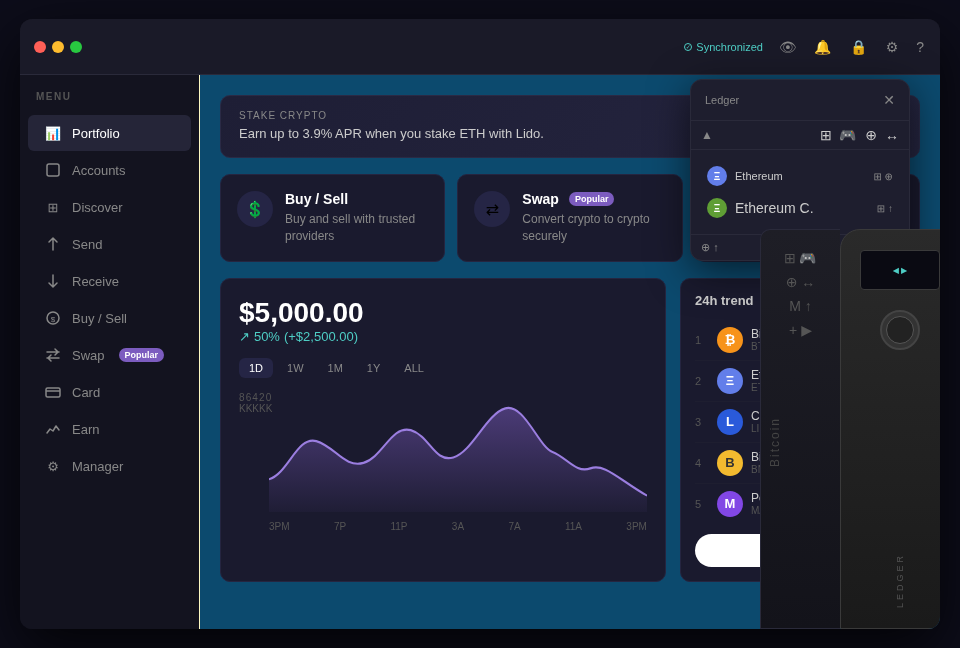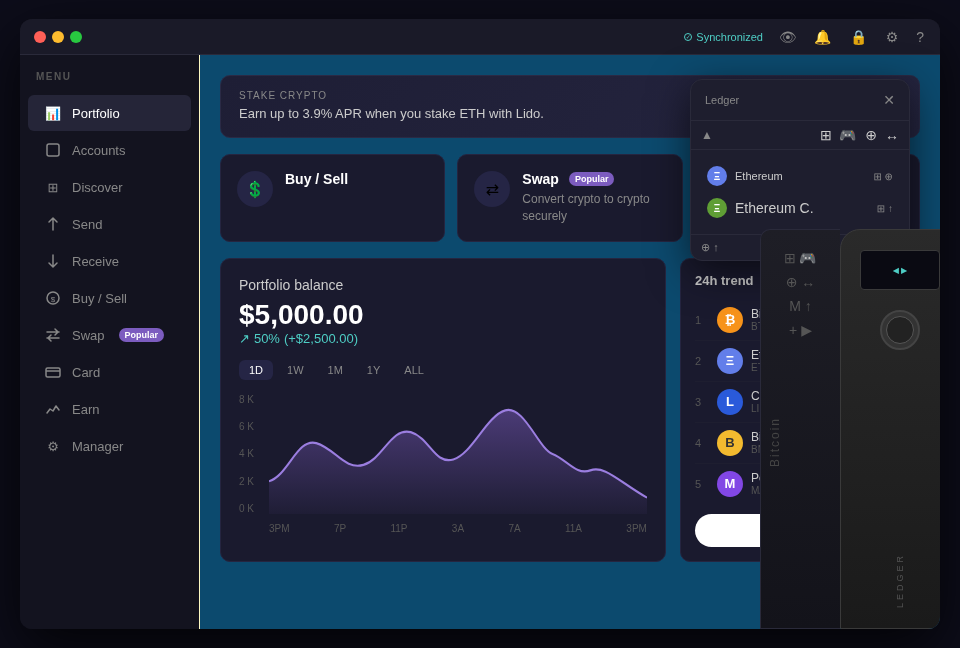--- a/index.html
+++ b/index.html
@@ -22,21 +22,21 @@
       border-radius: 12px;
       display: flex;
       flex-direction: column;
       overflow: hidden;
       box-shadow: 0 20px 60px rgba(0,0,0,0.8);
       position: relative;
     }
 
     
     .title-bar {
-      height: 36px;
+      height: 56px;
       background: #1a1a28;
       display: flex;
       align-items: center;
       padding: 0 14px;
       flex-shrink: 0;
       border-bottom: 1px solid #2a2a3a;
     }
     .traffic-lights {
       display: flex;
       gap: 6px;
@@ -270,21 +270,21 @@
     .chart-area {
       position: relative;
       height: 140px;
     }
     .chart-labels-y {
       position: absolute;
       left: 0;
       top: 0;
       bottom: 20px;
       display: flex;
-      flex-direction: column;
+      flex-direction: row;
       justify-content: space-between;
       font-size: 10px;
       color: #555;
       width: 30px;
     }
     .chart-svg-container {
       position: absolute;
       left: 30px;
       right: 0;
       top: 0;
@@ -651,20 +651,21 @@
         <div class="stake-banner-text">Earn up to 3.9% APR when you stake ETH with Lido.</div>
       </div>
 
       <div class="action-cards">
         <div class="action-card">
           <div class="action-card-icon">💲</div>
           <div>
             <div class="action-card-title">
               <span>Buy / Sell</span>
             </div>
+            <div class="action-card-desc">Buy and sell with trusted providers</div>
           </div>
         </div>
         <div class="action-card">
           <div class="action-card-icon">⇄</div>
           <div>
             <div class="action-card-title">
               <span>Swap</span>
               <span class="popular-badge">Popular</span>
             </div>
             <div class="action-card-desc">Convert crypto to crypto securely</div>
@@ -675,21 +676,20 @@
           <div>
             <div class="action-card-title">Stake</div>
             <div class="action-card-desc">Grow your assets. Live</div>
           </div>
         </div>
       </div>
 
       <div class="portfolio-section">
 
         <div class="portfolio-left">
-          <div class="portfolio-title">Portfolio balance</div>
           <div class="portfolio-balance">$5,000.00</div>
           <div class="portfolio-change">
             <span>↗</span>
             <span>50%</span>
             <span>(+$2,500.00)</span>
           </div>
           <div class="time-buttons">
             <button class="time-btn active">1D</button>
             <button class="time-btn">1W</button>
             <button class="time-btn">1M</button>

